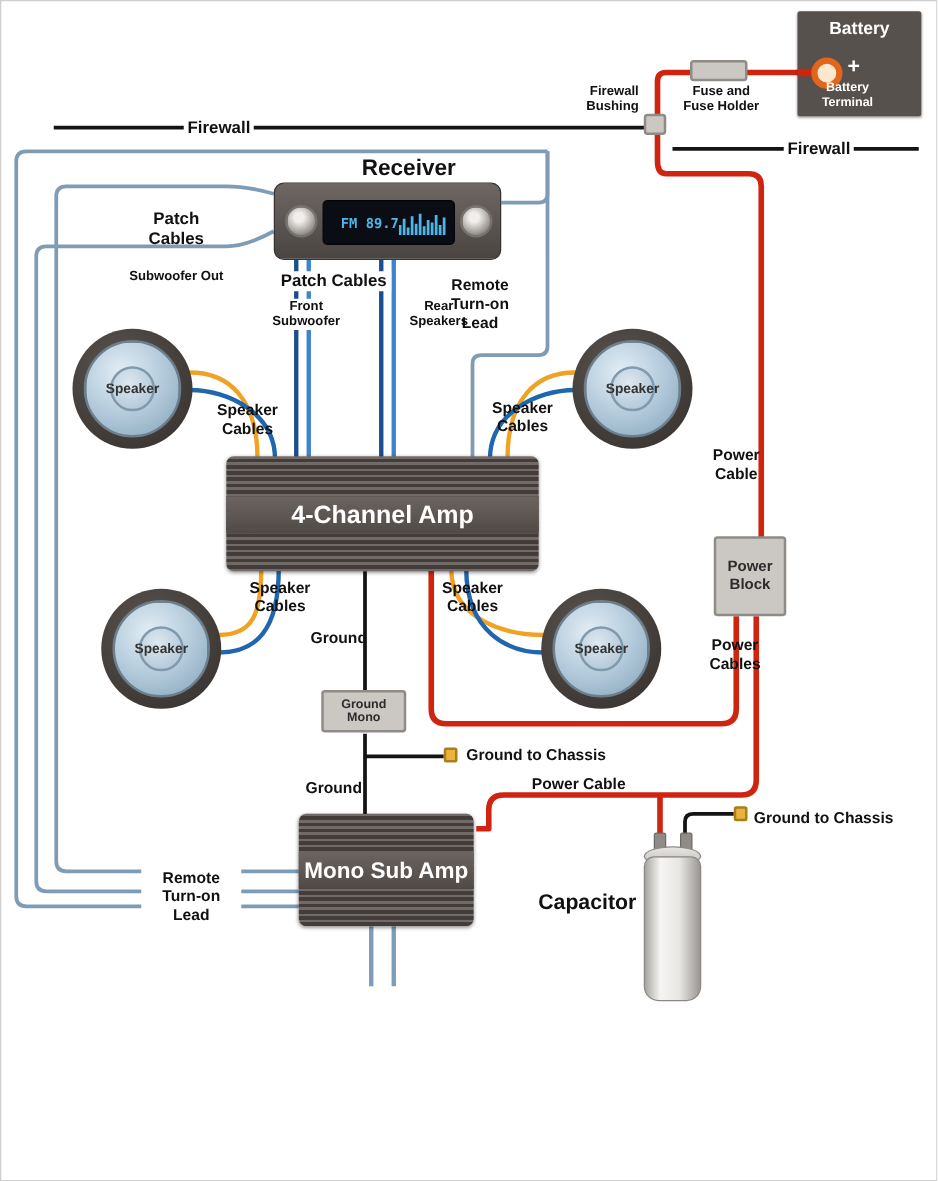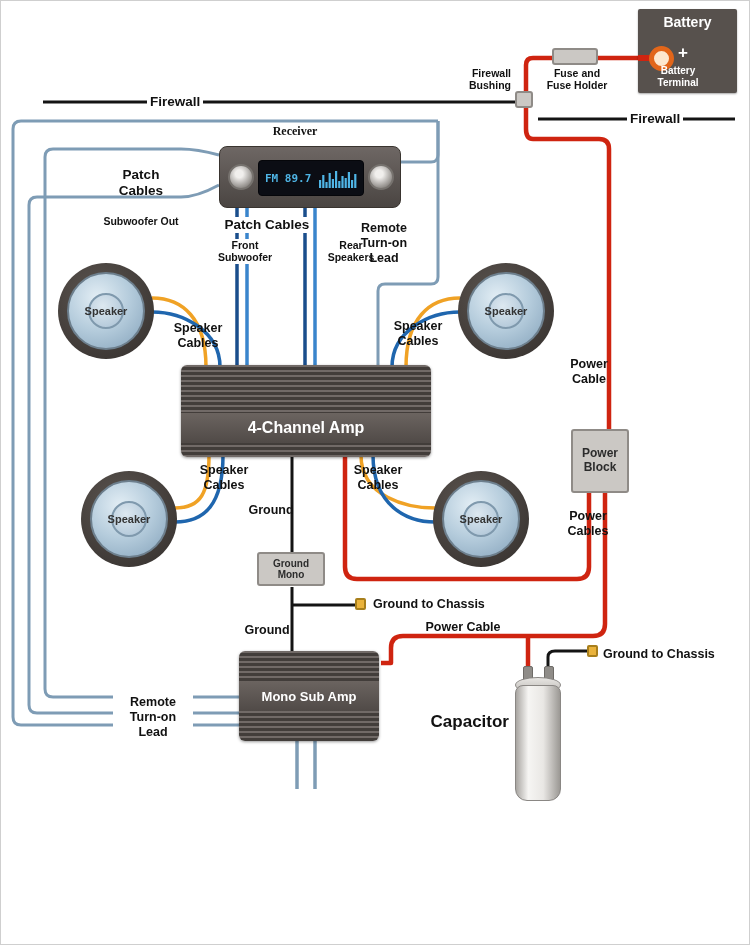--- a/index.html
+++ b/index.html
@@ -41,33 +41,33 @@
 
   
   .receiver{left:218px;top:145px;width:182px;height:62px;border-radius:8px;
             background:linear-gradient(#6e6764,#4a4542);border:1px solid #39342f;
             box-sizing:border-box;}
   .knob{position:absolute;width:26px;height:26px;border-radius:50%;
         background:radial-gradient(circle at 42% 36%,#f1efed 20%,#8d8985 75%);
         border:2px solid #76726e;box-sizing:border-box;}
   .display{position:absolute;left:38px;top:13px;width:106px;height:36px;background:#0b0d14;
            border:1px solid #05060a;border-radius:4px;display:flex;align-items:center;
-           justify-content:space-between;padding:0 6px;box-sizing:border-box;}
+           justify-content:flex-end;padding:0 6px;box-sizing:border-box;}
   .freq{color:#4fb5e6;font-weight:bold;font-size:11px;
         font-family:"DejaVu Sans Mono",monospace;}
 
   
   .amp{background:repeating-linear-gradient(to bottom,#716a67 0px,#716a67 2px,#423d3a 2px,#423d3a 5px);
        border-radius:6px;box-shadow:0 1px 3px rgba(0,0,0,.4);}
   .amp4{left:180px;top:364px;width:250px;height:92px;}
   .monoamp{left:238px;top:650px;width:140px;height:90px;}
   .amp-band{position:absolute;left:0;right:0;background:linear-gradient(#6b6460,#504a47);
             display:flex;align-items:center;justify-content:center;color:#fff;font-weight:bold;}
-  .amp4 .amp-band{top:48px;height:30px;font-size:16px;}
-  .monoamp .amp-band{top:30px;height:30px;font-size:13px;}
+  .amp4 .amp-band{top:32px;height:30px;font-size:20px;}
+  .monoamp .amp-band{top:30px;height:30px;font-size:18px;}
 
   
   .speaker{border-radius:50%;background:radial-gradient(circle at 40% 34%,#5c5550,#3b3633 80%);
            display:flex;align-items:center;justify-content:center;}
   .spk-cone{border-radius:50%;border:2px solid #6d7f8d;position:relative;
             background:radial-gradient(circle at 38% 32%,#e3eef5 0%,#b5ccdc 48%,#84a2ba 100%);
             display:flex;align-items:center;justify-content:center;}
   .spk-cap{position:absolute;border-radius:50%;border:2px solid #7f99ad;
            background:radial-gradient(circle at 40% 35%,#dde8f0,#a9c1d4);box-sizing:border-box;}
   .spk-label{position:relative;z-index:2;font-weight:bold;color:#333;}
@@ -207,21 +207,21 @@
 
 
   <div class="cap-post" style="left:522px;"></div>
   <div class="cap-post" style="left:543px;"></div>
   <div class="comp cap-top"></div>
   <div class="comp cap-body"></div>
 
   <div class="lug" style="left:354px;top:597px;"></div>
   <div class="lug" style="left:586px;top:644px;"></div>
 
-  <div class="lbl" style="left:240px;top:123px;width:108px;font-size:12px;font-family:Liberation Serif, serif;">Receiver</div>
+  <div class="lbl" style="left:272px;top:123px;width:108px;font-size:18px;">Receiver</div>
 
   <div class="lbl big" style="left:96px;top:150px;width:88px;">
     <div>Patch
 Cables</div>
     <div class="small">Subwoofer Out</div>
   </div>
 
   <div class="lbl big wbg" style="left:220px;top:216px;width:86px;">Patch Cables</div>
   <div class="lbl small wbg" style="left:212px;top:238px;width:58px;">Front
 Subwoofer</div>

